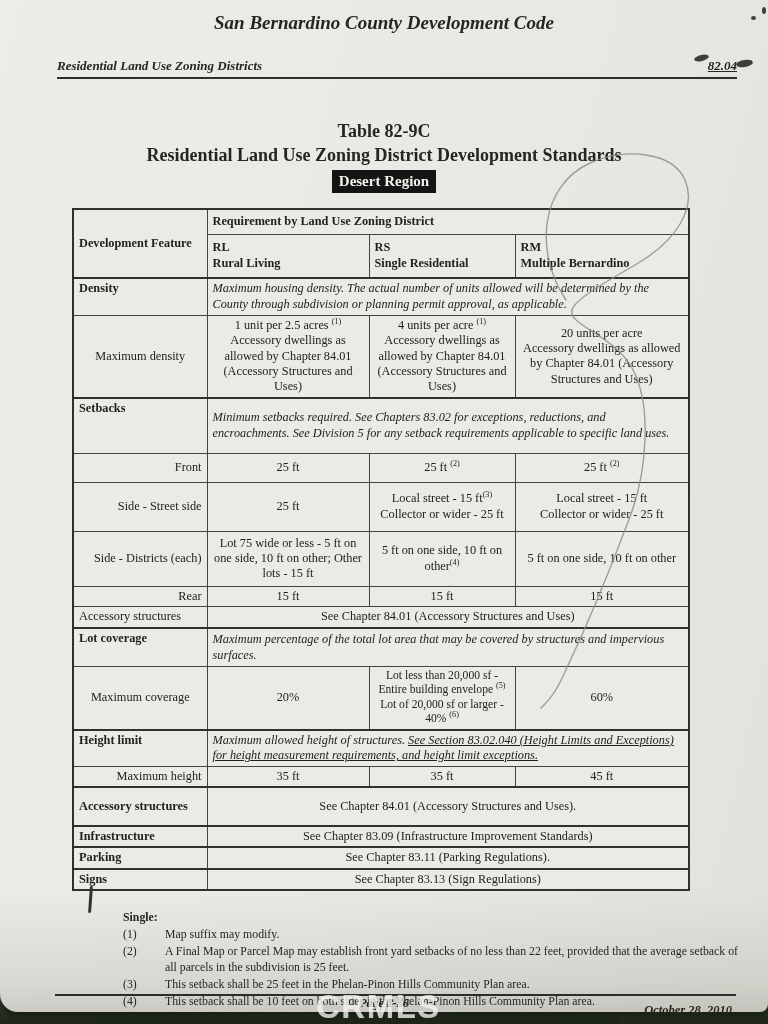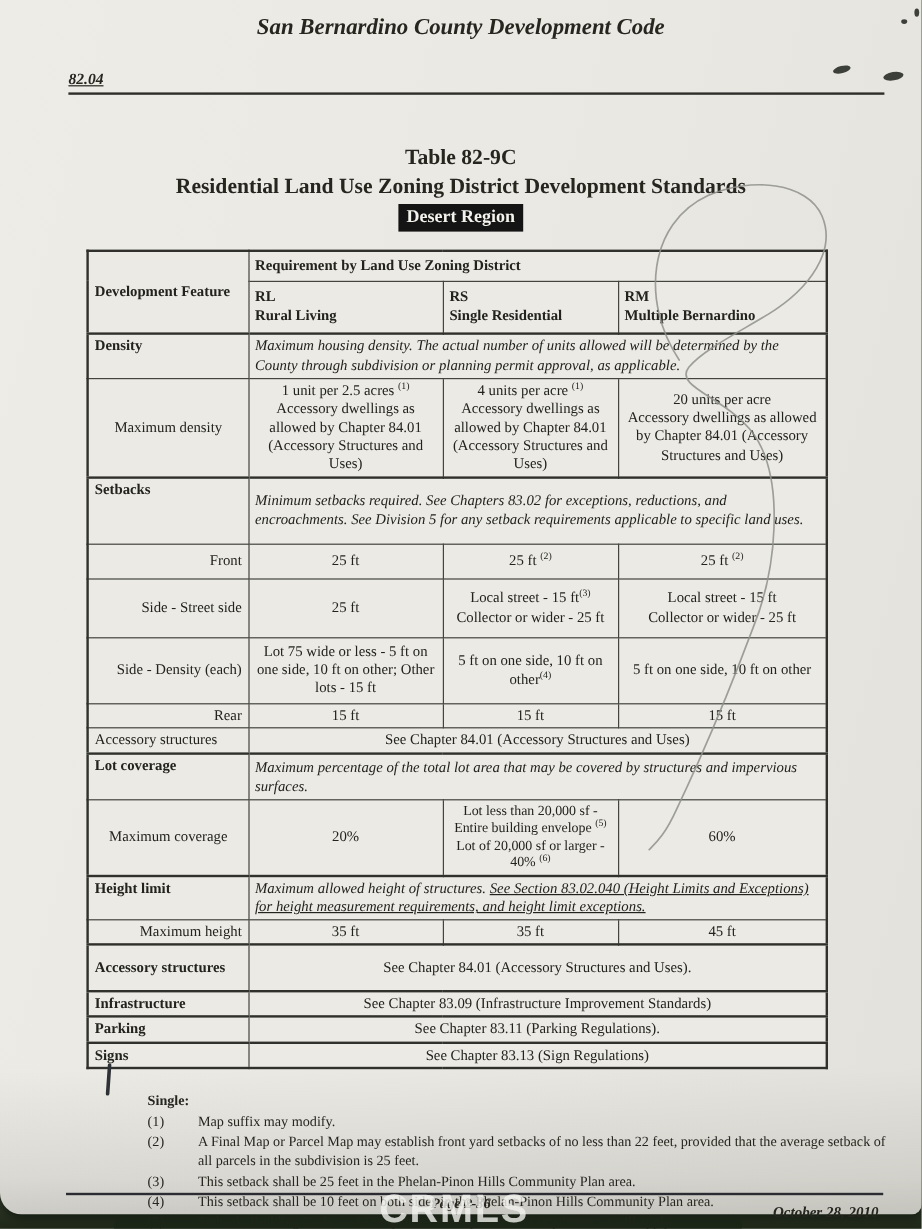--- a/index.html
+++ b/index.html
@@ -70,20 +70,21 @@
     background:#1b2517; opacity:.75; border-radius:5px 5px 0 0; }
 </style>
 </head>
 <body>
 
 <div class="page">
 
   <div class="doc-title">San Bernardino County Development Code</div>
 
   <div class="section-rule">
+    <span>Residential Land Use Zoning Districts</span>
     <span class="ul">82.04</span>
   </div>
 
   <div class="title-block">
     <div class="tnum">Table 82-9C</div>
     <div class="ttitle">Residential Land Use Zoning District Development Standards</div>
     <div><span class="badge">Desert Region</span></div>
   </div>
 
   <table class="std">
@@ -150,21 +151,21 @@
       <td class="c">
         <div><span>Local street - 15 ft</span><sup>(3)</sup></div>
         <div>Collector or wider - 25 ft</div>
       </td>
       <td class="c">
         <div>Local street - 15 ft</div>
         <div>Collector or wider - 25 ft</div>
       </td>
     </tr>
     <tr>
-      <td class="leftcol nt nb r" style="height:50px;">Side - Density (each)</td>
+      <td class="leftcol nt nb r" style="height:50px;">Side - Districts (each)</td>
       <td class="c"><span>Lot 75 wide or less - 5 ft on one side, 10 ft on other; Other lots - 15 ft</span></td>
       <td class="c"><span>5 ft on one side, 10 ft on other</span><sup>(4)</sup></td>
       <td class="c"><span>5 ft on one side, 10 ft on other</span></td>
     </tr>
     <tr>
       <td class="leftcol nt nb r" style="height:15px;margin-top:40px;">Rear</td>
       <td class="c"><span>15 ft</span></td>
       <td class="c"><span>15 ft</span></td>
       <td class="c"><span>15 ft</span></td>
     </tr>

